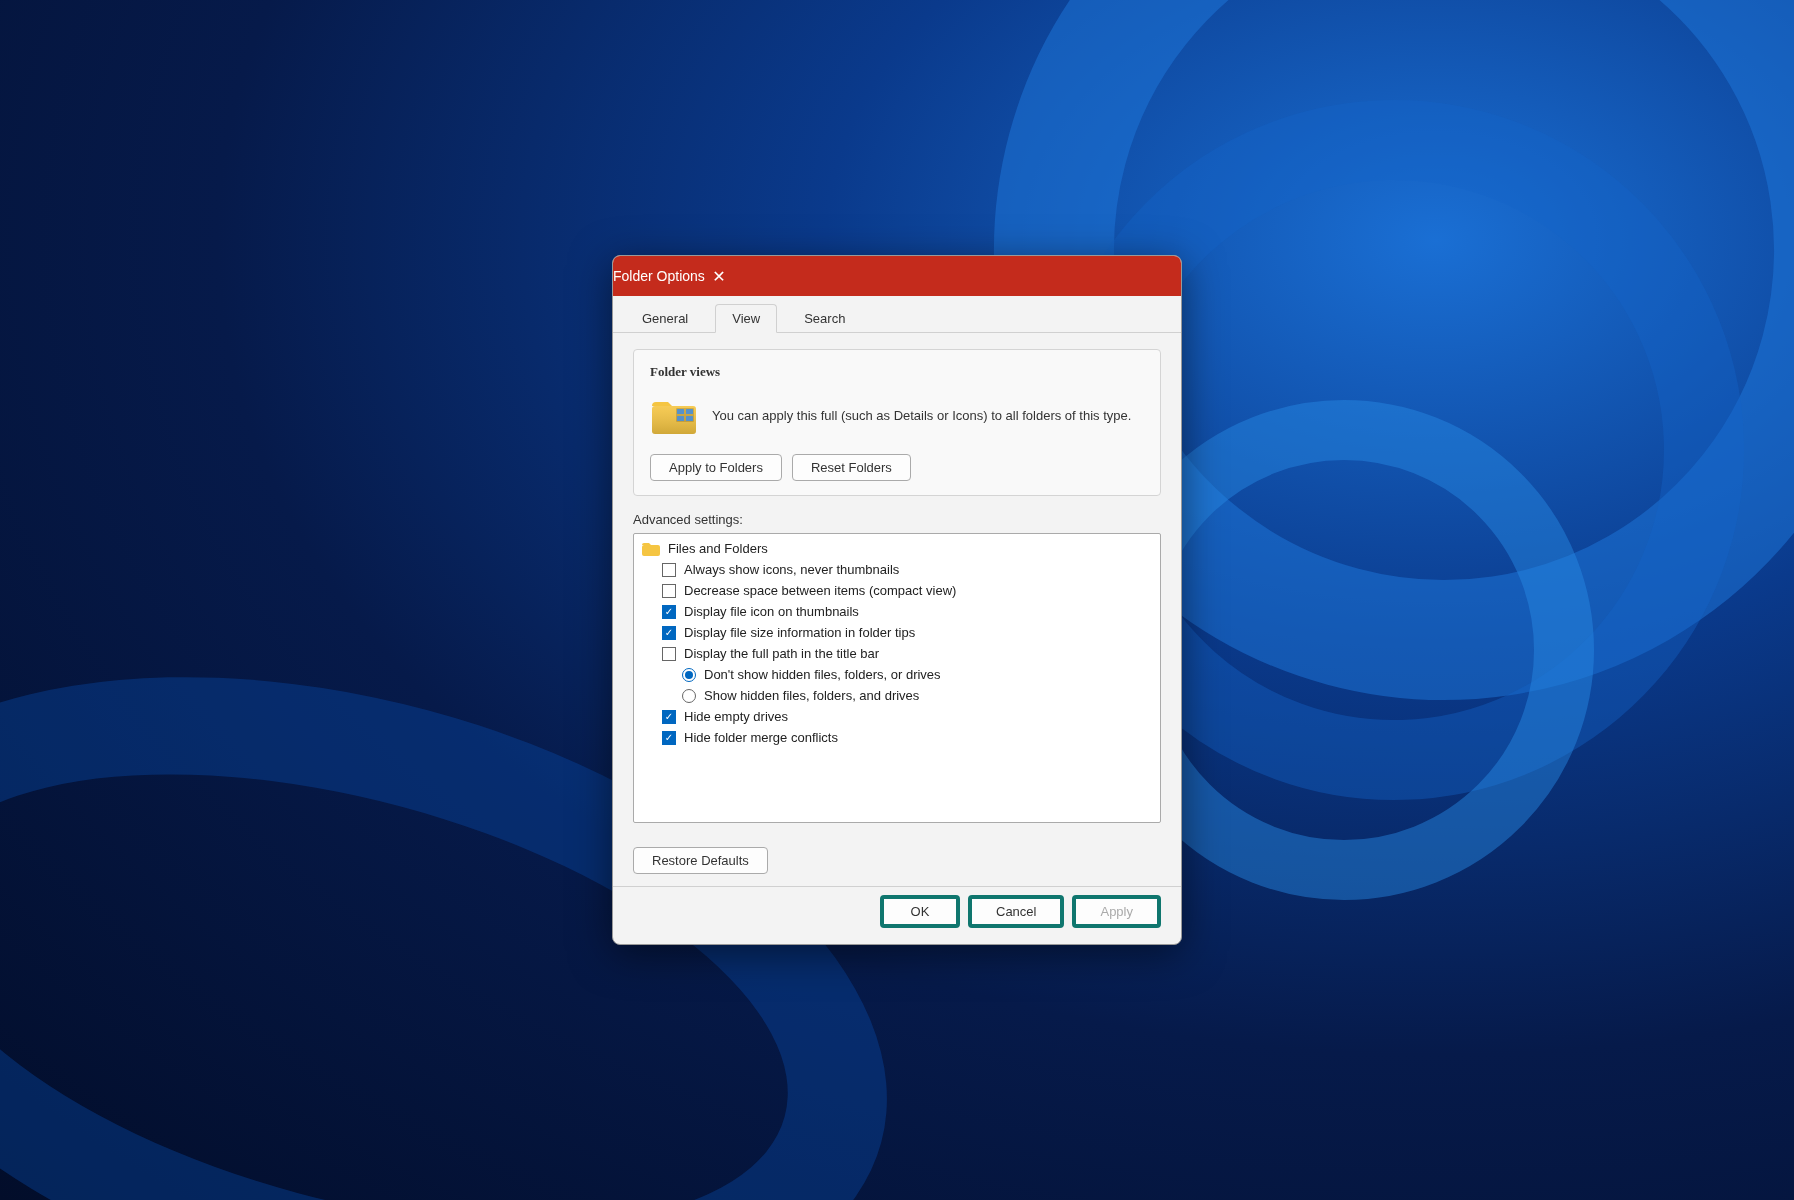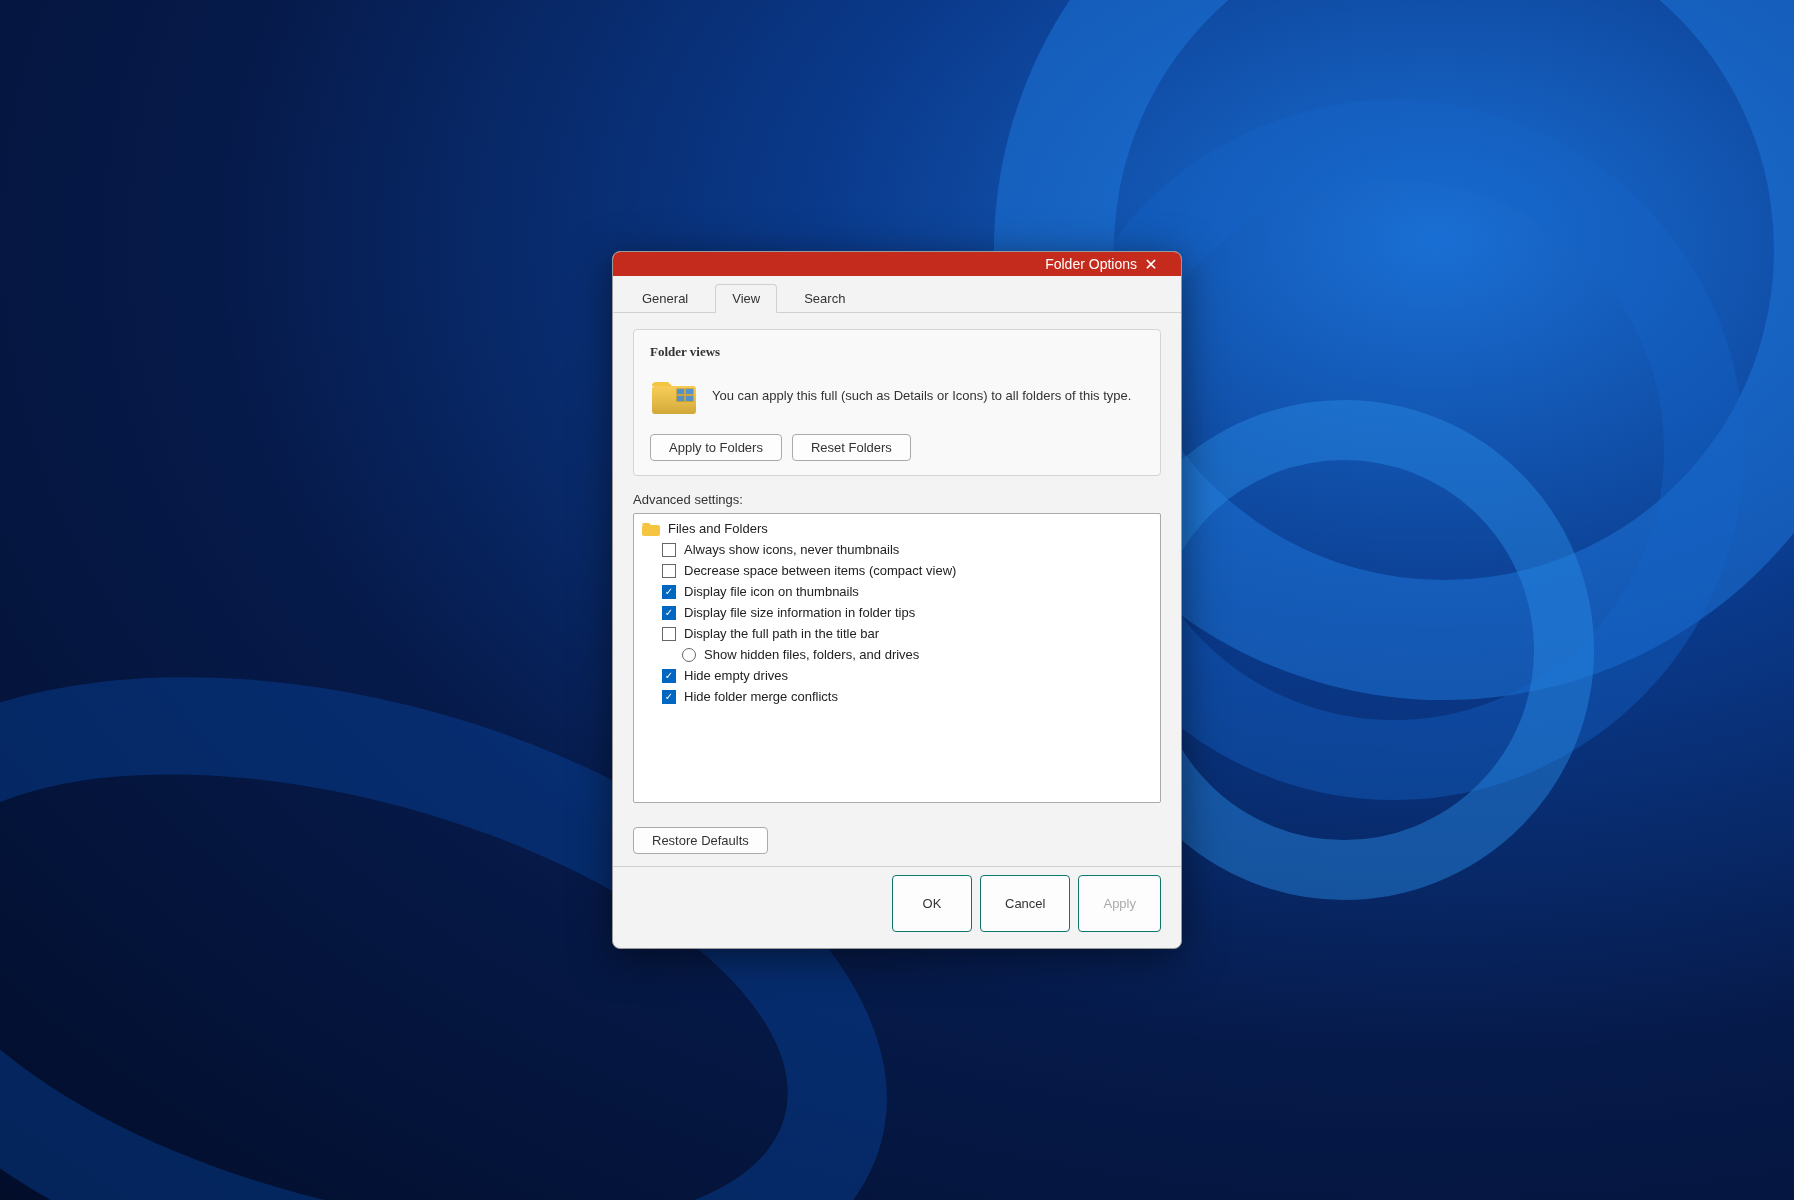--- a/index.html
+++ b/index.html
@@ -79,25 +79,25 @@
       background: #f3f3f3;
       border-radius: 8px;
       box-shadow: 0 8px 40px rgba(0,0,0,0.5);
       overflow: hidden;
       border: 1px solid #999;
     }
 
     
     .title-bar {
       background: #c42b1c;
-      padding: 10px 16px;
-      display: flex;
-      align-items: center;
-      justify-content: flex-end;
-      height: 24px;
+      padding: 10px 0;
+      display: flex;
+      align-items: center;
+      justify-content: flex-start;
+      height: 40px;
     }
 
     .title-bar-title {
       color: white;
       font-size: 14px;
       font-weight: 400;
     }
 
     .title-bar-close {
       width: 28px;
@@ -317,23 +317,23 @@
 
     .dialog-footer {
       display: flex;
       justify-content: flex-end;
       gap: 8px;
       padding: 8px 20px 16px;
       border-top: 1px solid #d0d0d0;
     }
 
     .btn-footer {
-      padding: 20px 24px;
-      font-size: 13px;
-      border: 1px solid #0f766e;
+      padding: 5px 24px;
+      font-size: 13px;
+      border: 4px solid #0f766e;
       border-radius: 4px;
       background: #fdfdfd;
       cursor: pointer;
       color: #333;
       min-width: 80px;
     }
 
     .btn-footer.disabled {
       color: #aaa;
       cursor: default;
@@ -431,20 +431,26 @@
             <div class="checkbox-item checked">✓</div>
             <span>Display file size information in folder tips</span>
           </div>
 
           <div class="list-item indented">
             <div class="checkbox-item"></div>
             <span>Display the full path in the title bar</span>
           </div>
 
 
+          <div class="list-item more-indented">
+            <div class="radio-item checked">
+              <div class="radio-inner"></div>
+            </div>
+            <span>Don't show hidden files, folders, or drives</span>
+          </div>
 
           <div class="list-item more-indented">
             <div class="radio-item"></div>
             <span>Show hidden files, folders, and drives</span>
           </div>
 
           <div class="list-item indented">
             <div class="checkbox-item checked">✓</div>
             <span>Hide empty drives</span>
           </div>

